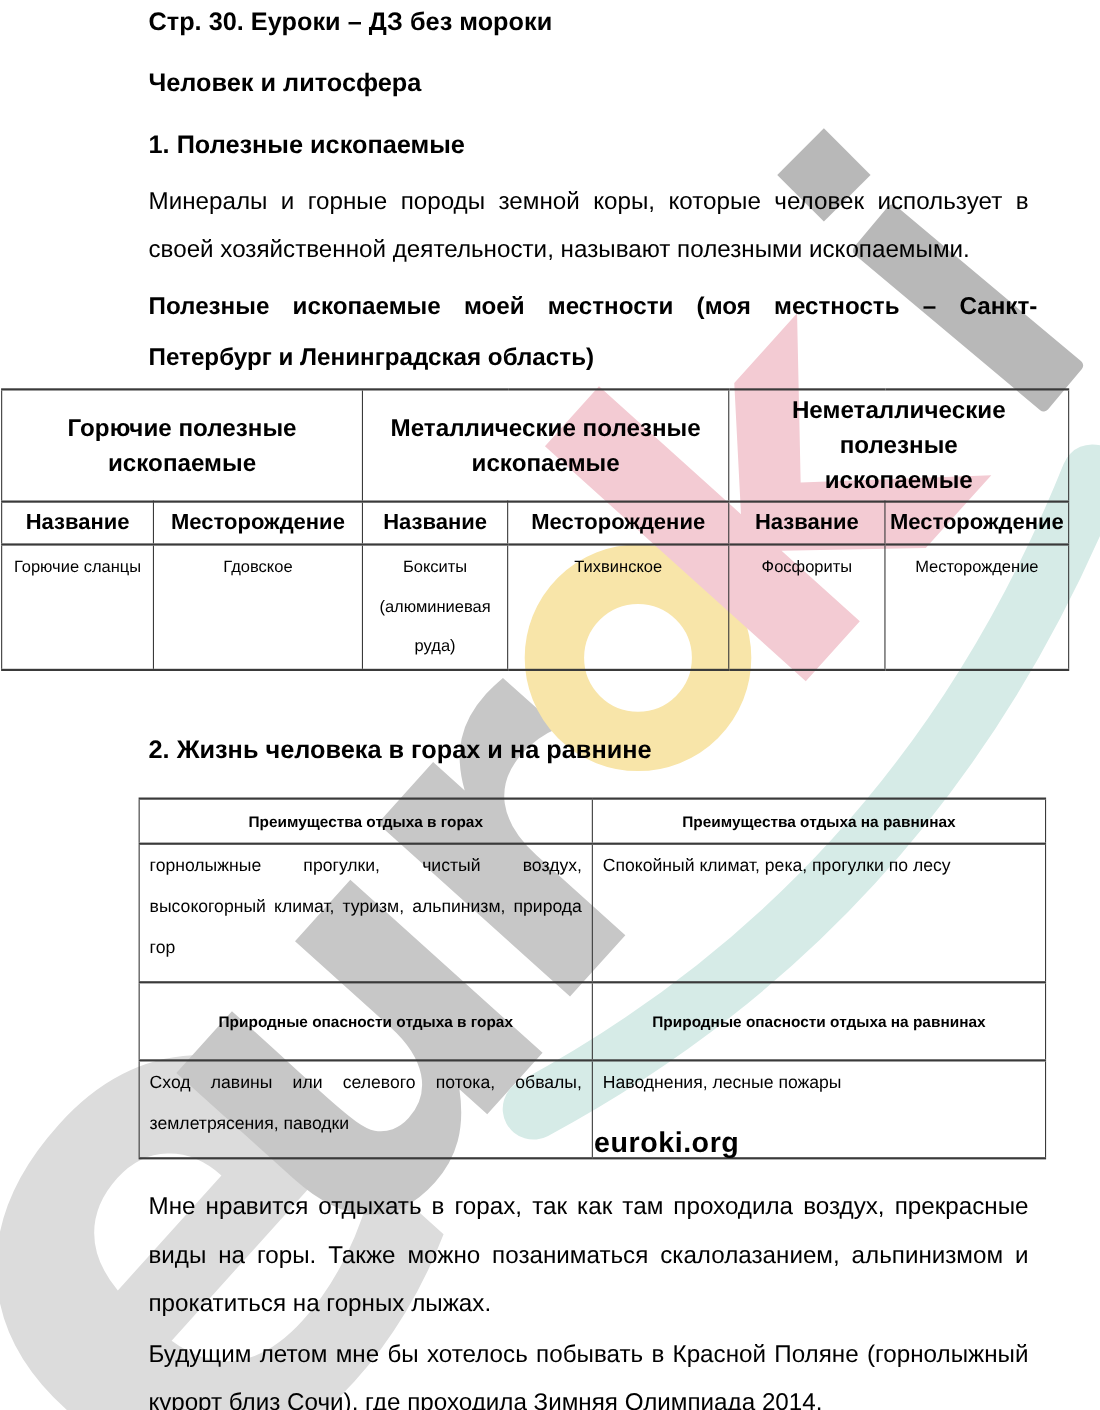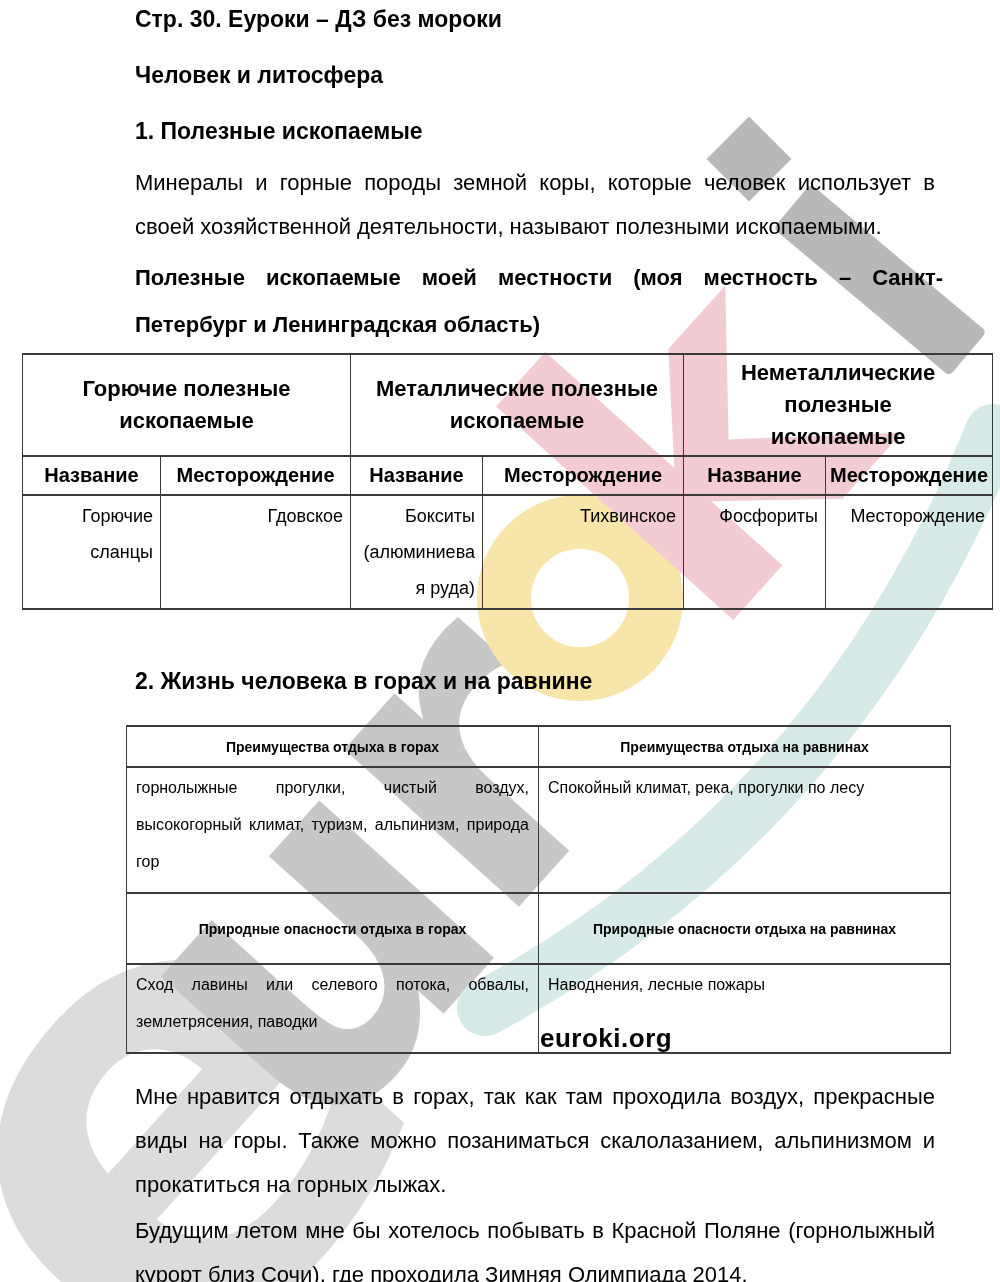--- a/index.html
+++ b/index.html
@@ -18,22 +18,22 @@
   th,td{
     border-style:solid; border-color:#3a3a3a;
     border-width:2px 1px; overflow:hidden;
   }
   .t1{width:970px;}
   .t1 th{font-weight:bold; text-align:center; vertical-align:middle; padding:2px;}
   .t1 .grp{font-size:22px; height:76px;}
   .t1 .grp span{display:block; line-height:32px;}
   .t1 .sub{font-size:20px; height:33px;margin-top:12px;}
   .t1 td{
-    font-size:18px; line-height:36px; vertical-align:top;
-    padding:2px 7px 0; overflow-wrap:anywhere; text-align:right;
+    font-size:15px; line-height:36px; vertical-align:top;
+    padding:2px 7px 0; overflow-wrap:anywhere; text-align:center;
   }
   .t1 .r1 td{height:110px;}
   .t1 .dbl td{height:30px; border-top:6px double #3a3a3a;}
 
   .t2{width:824px;}
   .t2 th{font-size:14px; font-weight:bold; text-align:center; vertical-align:middle; padding:1px 2px;}
   .t2 .hd1 th{height:37px;}
   .t2 .hd2 th{height:67px; line-height:36px;}
   .t2 td{
     font-size:16px; line-height:37px; vertical-align:top;
@@ -65,21 +65,21 @@
   <div class="abs h" style="left:135px; top:6px;">Стр. 30. Еуроки – ДЗ без мороки</div>
 
   <div class="abs h" style="left:135px; top:62px;">Человек и литосфера</div>
 
   <div class="abs h" style="left:135px; top:118px;text-align:right;">1. Полезные ископаемые</div>
 
   <div class="abs par" style="left:135px; top:161px; width:800px;">Минералы и горные породы земной коры, которые человек использует в своей хозяйственной деятельности, называют полезными ископаемыми.</div>
 
   <div class="abs cap" style="left:135px; top:254px; width:808px;">Полезные ископаемые моей местности (моя местность – Санкт-Петербург и Ленинградская область)</div>
 
-  <table class="t1 abs" style="left:22px; top:353px;padding-left:43px;">
+  <table class="t1 abs" style="left:1px; top:353px;padding-left:43px;">
     <colgroup>
       <col style="width:138px">
         <col style="width:190px">
       <col style="width:132px">
         <col style="width:201px">
       <col style="width:142px">
         <col style="width:167px">
     </colgroup>
     <tbody>
         <tr>

